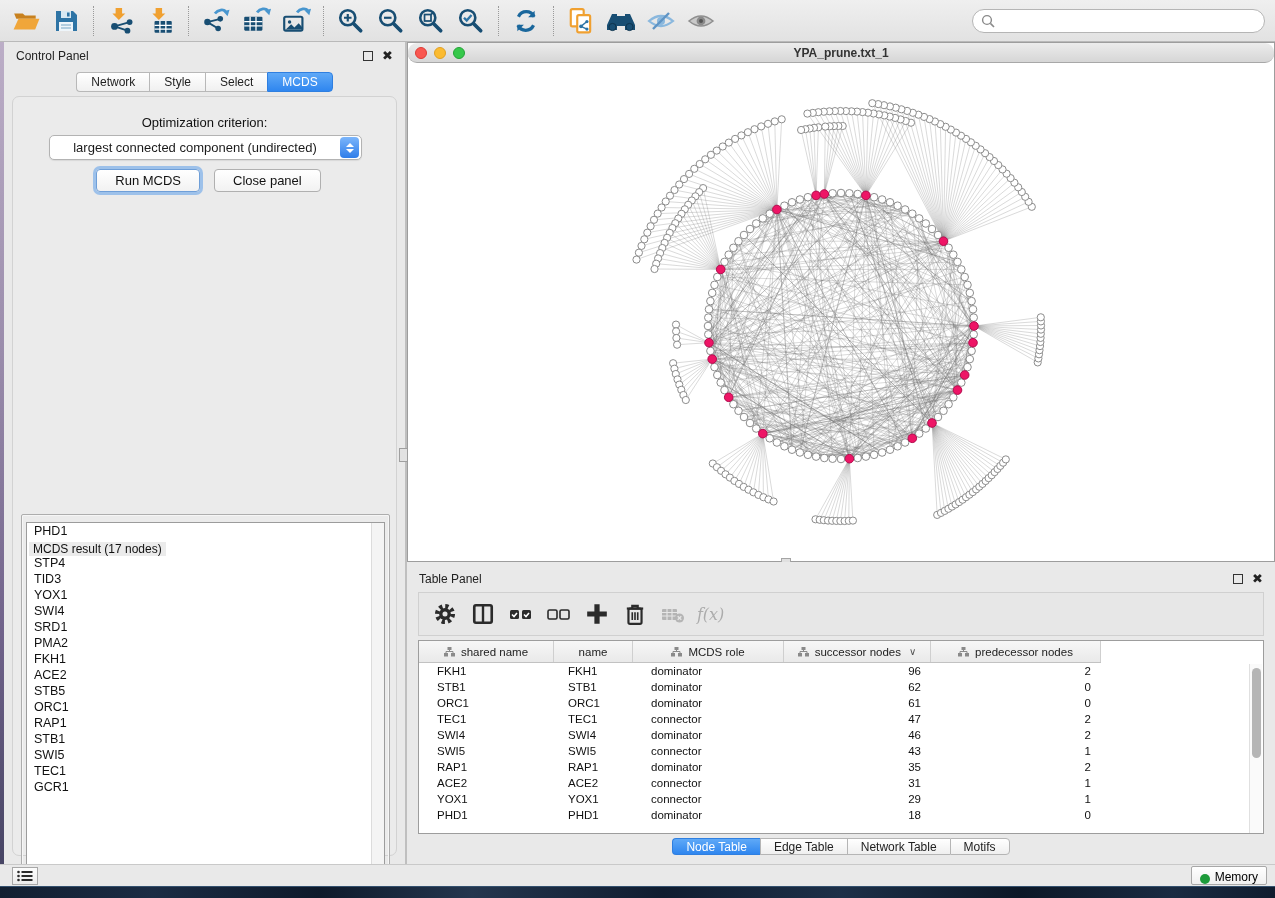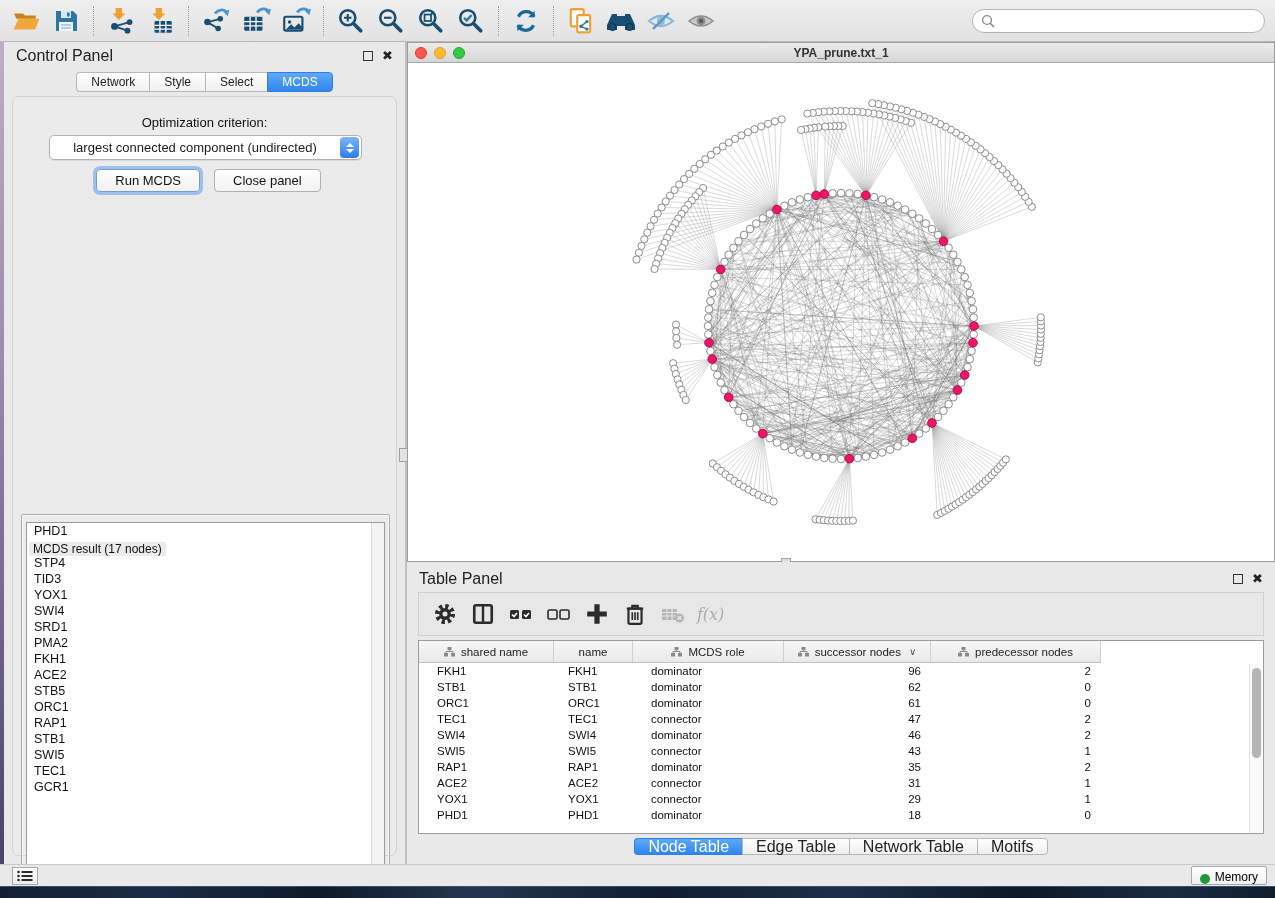--- a/index.html
+++ b/index.html
@@ -20,21 +20,21 @@
   
   .left-strip { position:absolute; left:0; top:42px; width:4px; height:822px;
     background:linear-gradient(#bcaec7 0%, #9a8cab 38%, #70628a 72%, #474564 100%); }
   .bottom-wallpaper { position:absolute; left:0; top:886px; width:1275px; height:12px;
     background:linear-gradient(90deg,#121f31 0%,#1b2c44 12%,#0e1a2b 25%,#24364e 37%,#101d30 52%,#1d3048 66%,#0c1827 80%,#1a2b42 92%,#0f1c2e 100%);
     border-top:1px solid #33506e; }
 
   
   .control-panel { position:absolute; left:4px; top:42px; width:401px; height:822px; background:#e9e9e9; }
   .panel-title-row { height:28px; display:flex; align-items:center; padding:0 12px; }
-  .panel-title { font-size:16px; color:#222; }
+  .panel-title { font-size:12px; color:#222; }
   .panel-title-icons { margin-left:auto; display:flex; align-items:center; gap:9px; }
   .float-icon { width:10px; height:10px; border:1.5px solid #333; display:inline-block; }
   .close-icon { font-size:13px; font-weight:bold; color:#222; line-height:10px; }
 
   .tabs-row { display:flex; justify-content:center; margin-top:2px; }
   .tab { height:20px; padding:0 14px; background:linear-gradient(#ffffff,#f0f0f0); border:1px solid #b8b8b8;
     border-right:none; font-size:12px; display:flex; align-items:center; color:#222; }
   .tab:first-child { border-radius:4px 0 0 4px; }
   .tab:last-child { border-right:1px solid #b8b8b8; border-radius:0 4px 4px 0; }
   .tab.selected { background:linear-gradient(#5fa9f7,#2f86ef); color:#fff; border-color:#2f7fe0; }
@@ -64,21 +64,21 @@
   .list-item { padding-left:7px; height:16px; line-height:16px; font-size:12.5px; color:#111; }
 
   
   .v-splitter { position:absolute; left:405px; top:42px; width:2px; height:822px; background:#bfbfbf; }
   .v-grip { position:absolute; left:399px; top:448px; width:10px; height:14px; background:#e2e2e2; border:1px solid #9f9f9f; }
   .h-grip { position:absolute; left:781px; top:558px; width:10px; height:7px; background:#e0e0e0; border:1px solid #a5a5a5; }
 
   
   .net-window { position:absolute; left:407px; top:42px; width:868px; height:520px; background:#fff; border:1px solid #9d9d9d; }
   .net-titlebar { height:20px; background:linear-gradient(#ececec,#d6d6d6); border-bottom:1px solid #a8a8a8;
-    display:flex; align-items:center; position:relative; }
+    display:flex; align-items:center; position:relative;border-radius:9px; }
   .tl { width:12px; height:12px; border-radius:50%; margin-left:7px; display:inline-block; }
   .tl.red { background:#f95750; border:1px solid #dd3b34; }
   .tl.yellow { background:#fbbb31; border:1px solid #e0a024; }
   .tl.green { background:#36c84b; border:1px solid #24a437; }
   .net-title { position:absolute; left:0; right:0; text-align:center; font-size:12px; font-weight:bold; color:#333; }
   .net-canvas { width:866px; height:498px; display:block; background:#fff; }
 
   
   .table-panel { position:absolute; left:407px; top:562px; width:868px; height:302px; background:#e9e9e9; }
   .tp-toolbar { position:absolute; left:11px; top:30px; width:846px; height:44px; background:#e7e7e7; border:1px solid #d0d0d0;
@@ -92,21 +92,21 @@
   .th { display:flex; align-items:center; justify-content:center; gap:6px; font-size:11.5px; color:#222; border-right:1px solid #cfcfcf; overflow:hidden; }
   .th .chev { font-size:10px; color:#555; margin-left:2px; }
   .tbody .trow { display:grid; grid-template-columns:135px 79px 151px 147px 170px; height:16px; font-size:11.5px; color:#111; }
   .td { line-height:16px; white-space:nowrap; overflow:hidden; }
   .td.c1 { padding-left:18px; } .td.c2 { padding-left:14px; } .td.c3 { padding-left:18px; }
   .td.num { text-align:right; padding-right:10px; }
   .table-scroll { position:absolute; right:1px; top:23px; width:13px; height:169px; background:#fafafa; border-left:1px solid #e0e0e0; }
   .table-thumb { position:absolute; left:2px; top:4px; width:9px; height:90px; background:#b5b5b5; border-radius:5px; }
 
   .bottom-tabs { position:absolute; left:0; top:276px; width:100%; display:flex; justify-content:center; }
-  .btab { height:17px; padding:0 13px; display:flex; align-items:center; font-size:16px; background:linear-gradient(#ffffff,#efefef);
+  .btab { height:17px; padding:0 13px; display:flex; align-items:center; font-size:12px; background:linear-gradient(#ffffff,#efefef);
     border:1px solid #b5b5b5; border-right:none; color:#222; }
   .btab:first-child { border-radius:4px 0 0 4px; }
   .btab:last-child { border-right:1px solid #b5b5b5; border-radius:0 4px 4px 0; }
   .btab.selected { background:linear-gradient(#5fa9f7,#2f86ef); color:#fff; border-color:#2f7fe0; }
 
   
   .status-bar { position:absolute; left:0; top:864px; width:1275px; height:22px; background:#e9e9e9; border-top:1px solid #c9c9c9; }
   .list-btn { position:absolute; left:12px; top:2px; width:26px; height:18px; background:linear-gradient(#fcfcfc,#ececec);
     border:1px solid #a8a8a8; display:flex; align-items:center; justify-content:center; }
   .memory-btn { position:absolute; right:8px; top:1px; height:19px; background:linear-gradient(#ffffff,#f0f0f0);

